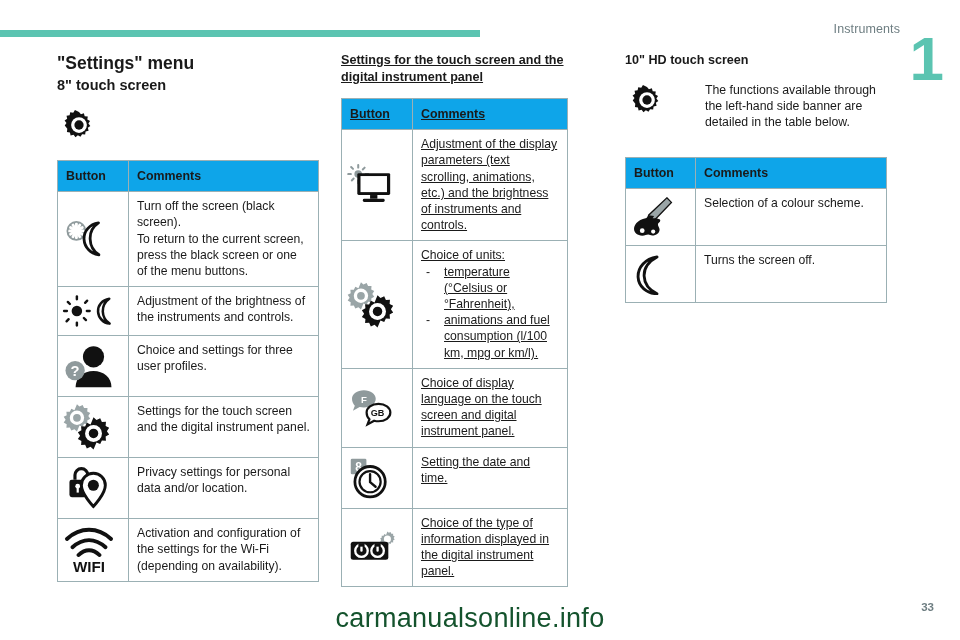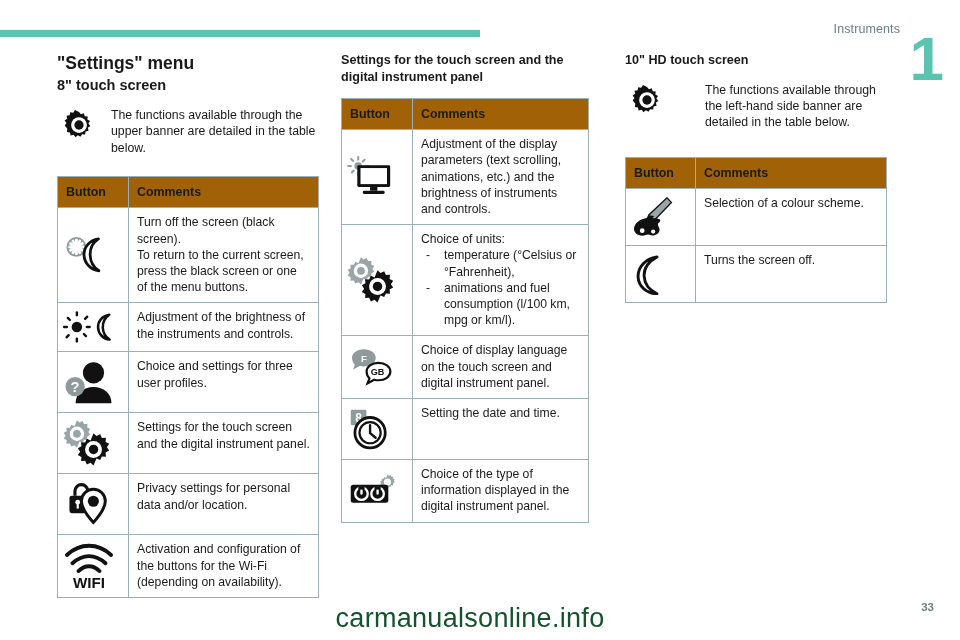--- a/index.html
+++ b/index.html
@@ -25,21 +25,21 @@
   }
   .chapter-number{
     position:absolute;right:16px;top:30px;
     font-size:62px;line-height:58px;font-weight:bold;
     color:#5bc4b1;font-family:"Liberation Sans", sans-serif;
   }
 
   
   .col{position:absolute;top:52px;}
   .col-1{left:57px;width:262px;}
-  .col-2{left:341px;width:248px;}
+  .col-2{left:341px;width:227px;text-decoration:underline;}
   .col-3{left:625px;width:262px;}
 
   h1.title{
     font-size:17.5px;font-weight:bold;margin:0 0 2px 0;line-height:22px;
   }
   h2.subtitle{
     font-size:14.5px;font-weight:bold;margin:0 0 12px 0;line-height:19px;
   }
   h2.col-head{
     font-size:12.6px;font-weight:bold;margin:0 0 13px 0;line-height:16.5px;
@@ -57,21 +57,21 @@
     table-layout:fixed;
   }
   table.t th,table.t td{
     border:1px solid #9bb0b4;
     vertical-align:top;
     padding:6px 8px 7px 8px;
     font-size:12.2px;line-height:16.2px;
     text-align:left;
   }
   table.t thead th{
-    background:#a16207;font-weight:bold;font-size:12.4px;
+    background:#0ea5e9;font-weight:bold;font-size:12.4px;
     padding-top:7px;padding-bottom:7px;
   }
   table.t td.btn-cell{
     text-align:center;vertical-align:middle;padding:7px 4px;
   }
   .c-btn{width:71px;}
   .c-btn-3{width:70px;}
   .t td p{margin:0;}
 
   ul.dashlist{margin:0;padding:0;list-style:none;}
@@ -113,21 +113,20 @@
   <h2 class="subtitle">8" touch screen</h2>
 
   <div class="intro">
     <span class="ic">
       <svg width="30" height="30" viewBox="0 0 40 40">
         <path fill="#111" d="M20 2.5l2.6 3.1 3.9-1.3 1.1 4 4.1.3-.6 4 3.6 1.9-2.2 3.5 2.6 3.2-3.3 2.4 1 4-4 1-.6 4-4.1-.4-2.1 3.5-3.5-2-3.2 2.6-2.5-3.3-4 .9-.9-4-4-.7.5-4.1L1 20.6l2.3-3.4L.8 14l3.4-2.3-.8-4 4.1-.8.8-4 4 .9L14.6 0z"></path>
         <circle cx="20" cy="20" r="10.5" fill="#fff"></circle>
         <circle cx="20" cy="20" r="6.2" fill="#111"></circle>
       </svg>
     </span>
-    <p>The functions available through the upper banner are detailed in the table below.</p>
   </div>
 
   <table class="t">
     <colgroup>
         <col class="c-btn">
         <col>
       </colgroup>
     <thead>
       <tr>
         <th>Button</th>
@@ -222,21 +221,21 @@
         <td class="btn-cell">
           <svg width="54" height="46" viewBox="0 0 58 50">
             <g fill="none" stroke="#111" stroke-linecap="round">
               <path d="M5 13c7-6.5 16-10 24-10s17 3.5 24 10" stroke-width="4.2"></path>
               <path d="M11 22c5.5-5 12-7.8 18-7.8S41.5 17 47 22" stroke-width="4.2"></path>
               <path d="M17.5 30.5c3.7-3.4 7.8-5.2 11.5-5.2s7.8 1.8 11.5 5.2" stroke-width="4.2"></path>
             </g>
             <text x="29" y="49" font-family="Liberation Sans, sans-serif" font-size="16.5" font-weight="bold" fill="#111" text-anchor="middle">WIFI</text>
           </svg>
         </td>
-        <td>Activation and configuration of the buttons for the Wi-Fi (depending on availability).</td>
+        <td>Activation and configuration of the settings for the Wi-Fi (depending on availability).</td>
       </tr>
     </tbody>
   </table>
 </div>
 
 <div class="col col-2">
 
   <h2 class="col-head">Settings for the touch screen and the digital instrument panel</h2>
 
   <table class="t">

